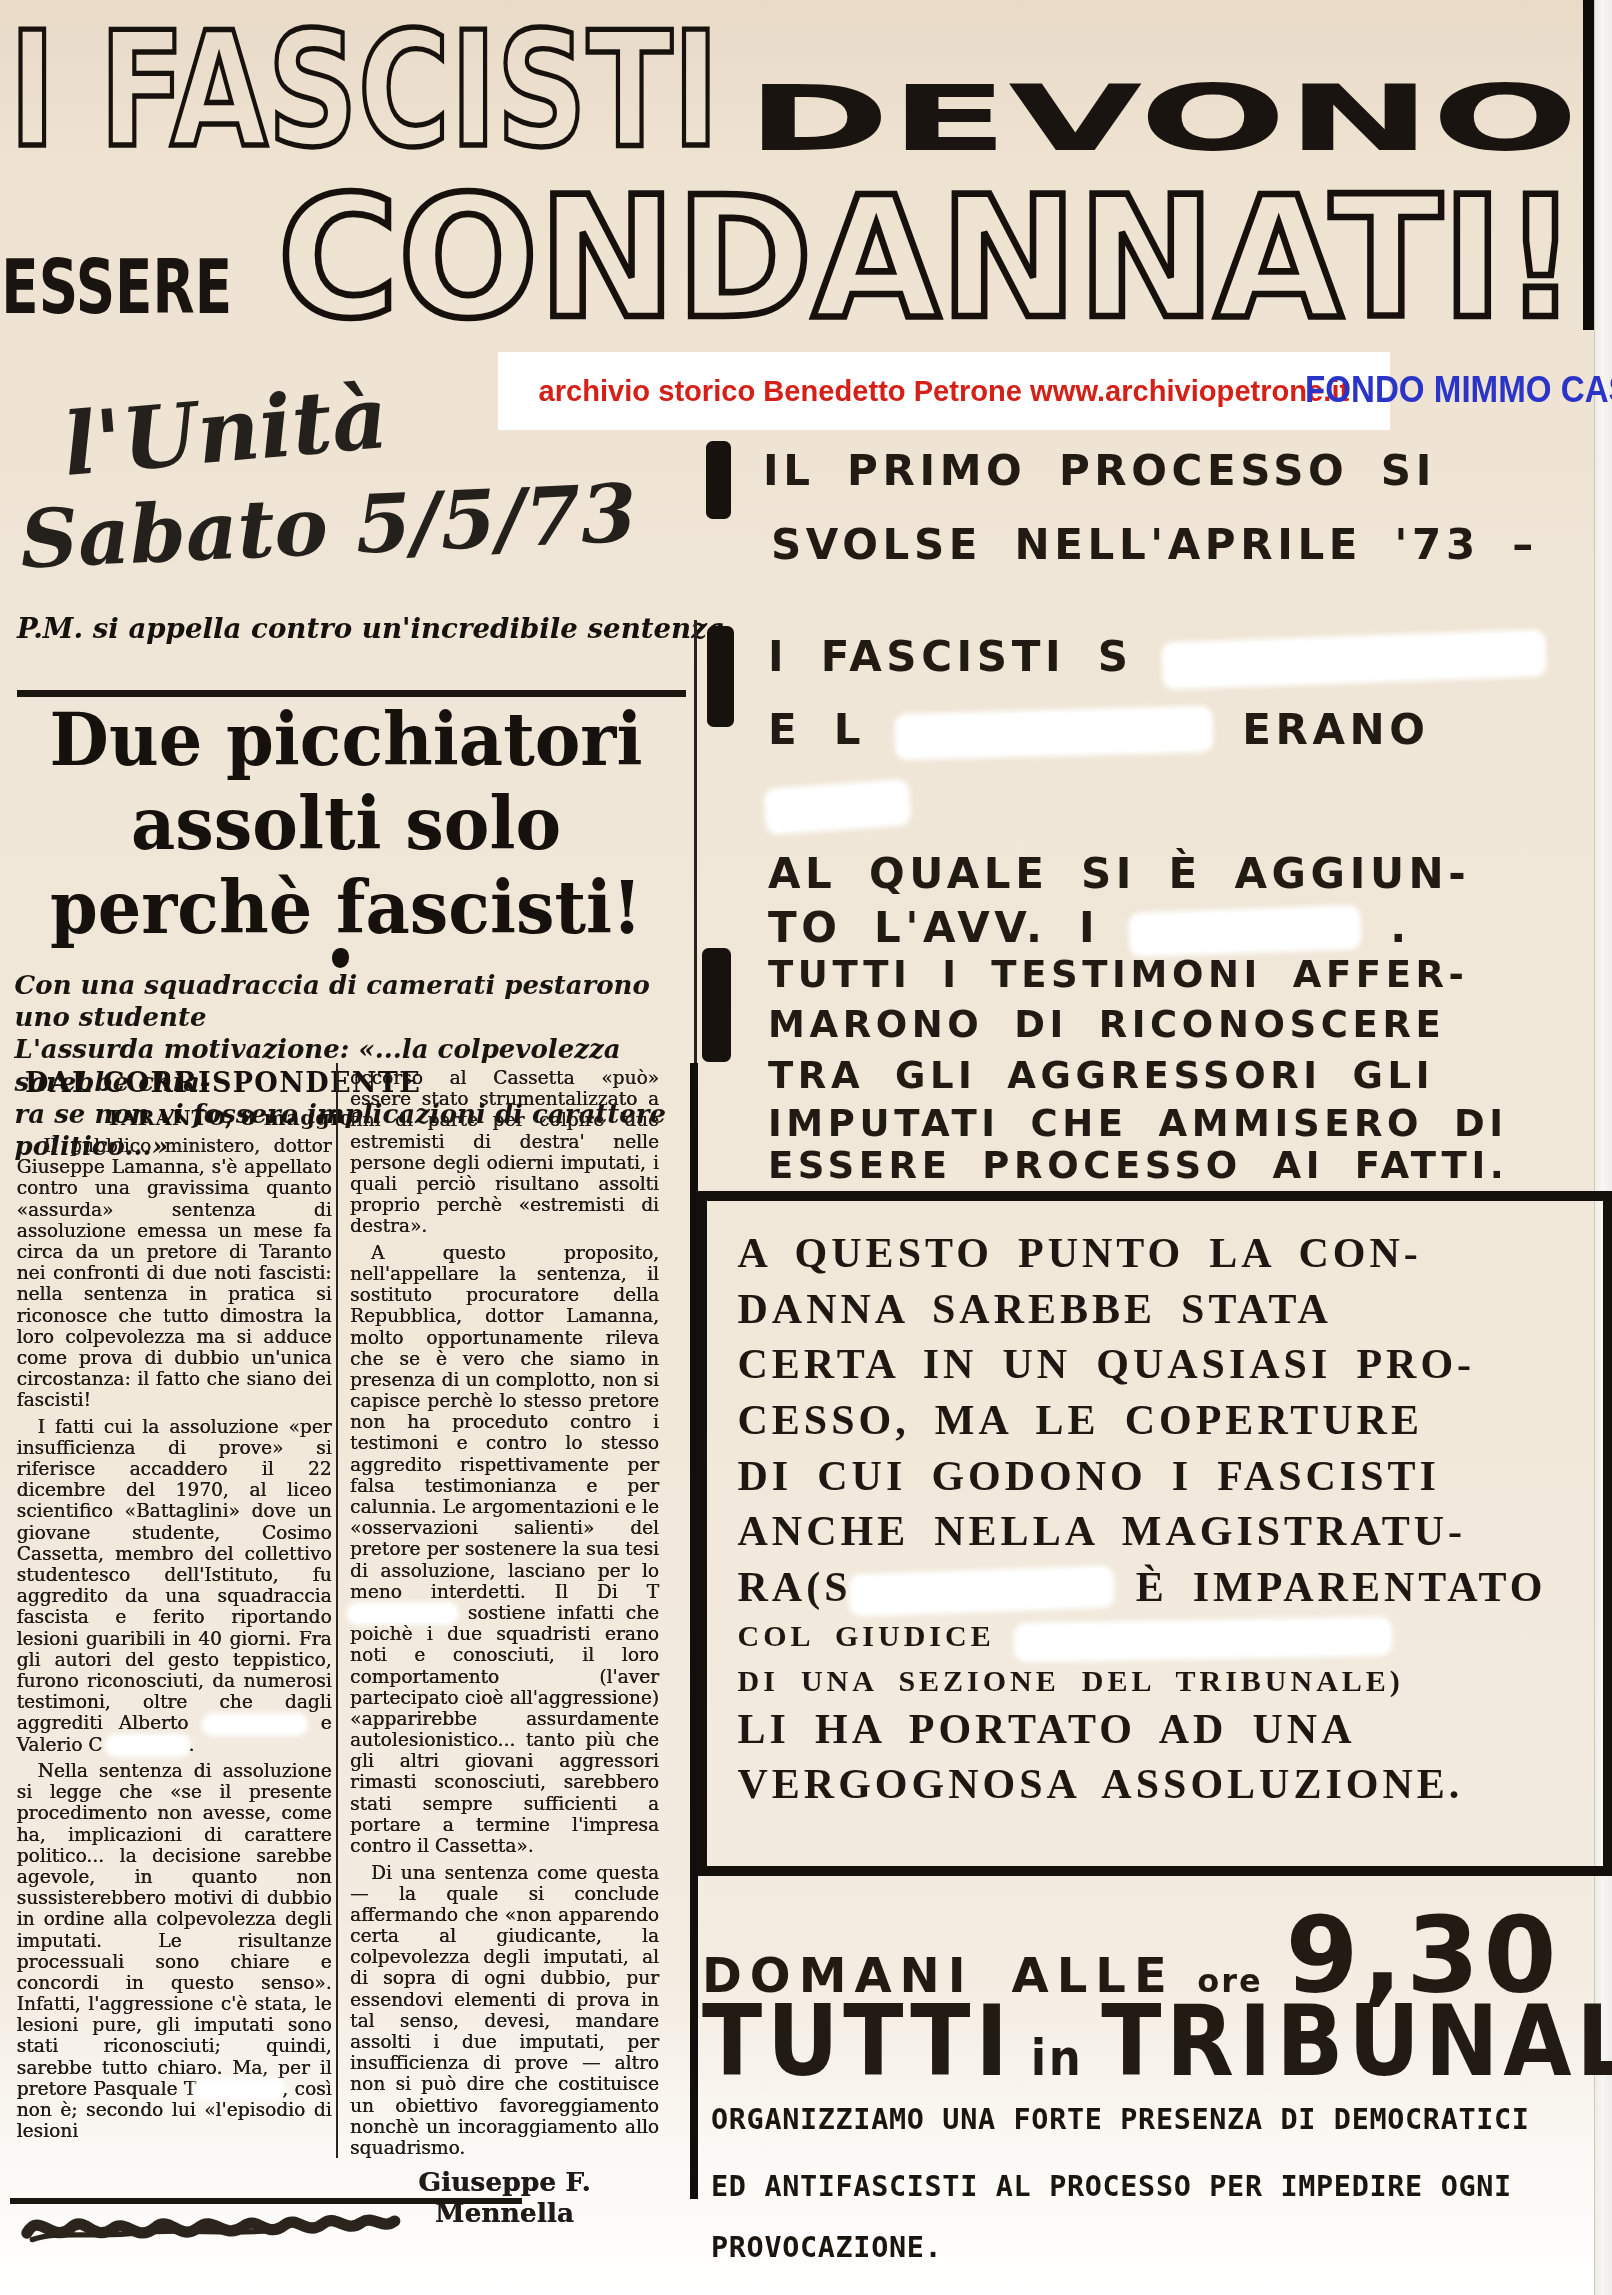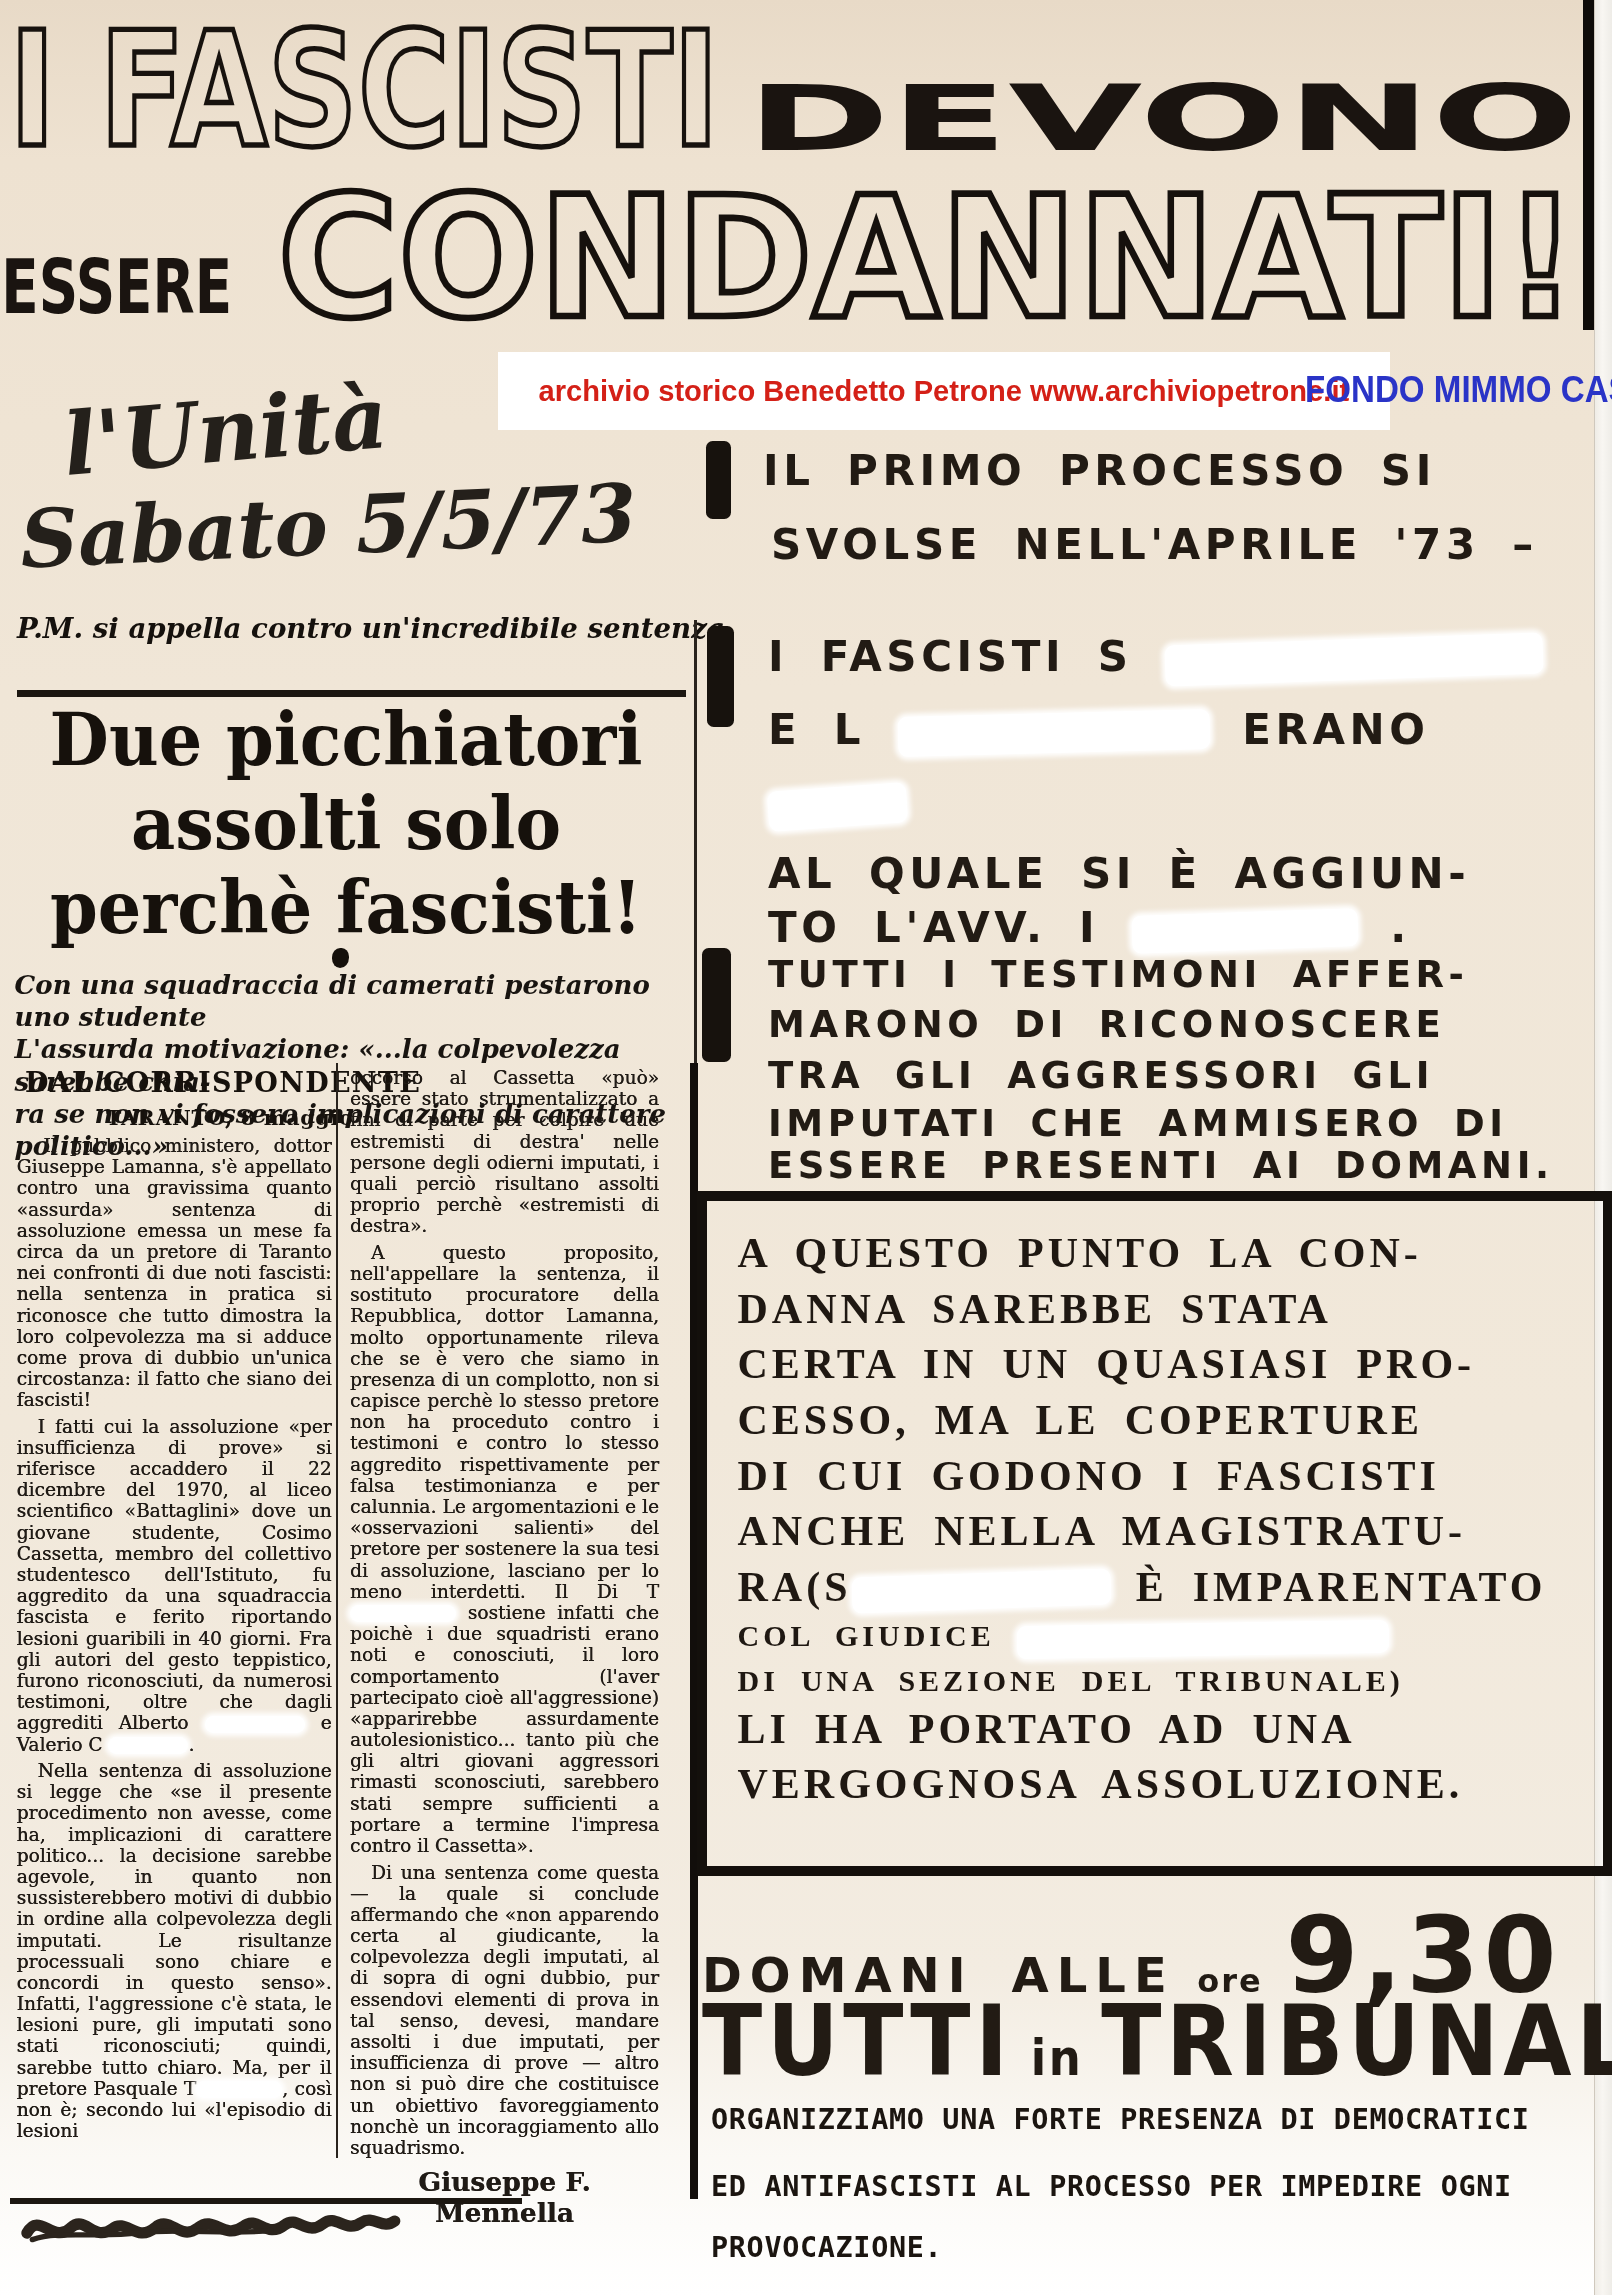--- a/index.html
+++ b/index.html
@@ -141,21 +141,21 @@
   <div class="abs mk mk-lg" style="left:768px;top:849px;">AL QUALE SI È AGGIUN-</div>
   <div class="abs mk mk-lg" style="left:768px;top:903px;"><span>TO L'AVV. I</span>
     <span class="wout" style="width:226px;height:38px;transform:rotate(-2deg);"></span>
     <span>.</span></div>
 
   <div class="abs bullet" style="left:702px;top:948px;width:29px;height:114px;"></div>
   <div class="abs mk mk-md" style="left:768px;top:953px;">TUTTI I TESTIMONI AFFER-</div>
   <div class="abs mk mk-md" style="left:768px;top:1003px;">MARONO DI RICONOSCERE</div>
   <div class="abs mk mk-md" style="left:768px;top:1054px;">TRA GLI AGGRESSORI GLI</div>
   <div class="abs mk mk-md" style="left:768px;top:1102px;">IMPUTATI CHE AMMISERO DI</div>
-  <div class="abs mk mk-md" style="left:768px;top:1144px;">ESSERE PRESENTI AI DOMANI.</div>
+  <div class="abs mk mk-md" style="left:768px;top:1144px;">ESSERE PROCESSO AI FATTI.</div>
 
   <div class="abs notebox" style="left:697px;top:1191px;width:916px;height:685px;">
     <div class="bx bx-lg">A QUESTO PUNTO LA CON-</div>
     <div class="bx bx-lg">DANNA SAREBBE STATA</div>
     <div class="bx bx-lg">CERTA IN UN QUASIASI PRO-</div>
     <div class="bx bx-lg">CESSO, MA LE COPERTURE</div>
     <div class="bx bx-lg">DI CUI GODONO I FASCISTI</div>
     <div class="bx bx-lg">ANCHE NELLA MAGISTRATU-</div>
     <div class="bx bx-lg"><span>RA(S</span><span class="wout" style="width:259px;height:36px;transform:rotate(-2deg);"></span> <span>È IMPARENTATO</span></div>
     <div class="bx bx-sm"><span>COL GIUDICE</span> <span class="wout" style="width:372px;height:33px;transform:rotate(-1deg);"></span></div>

